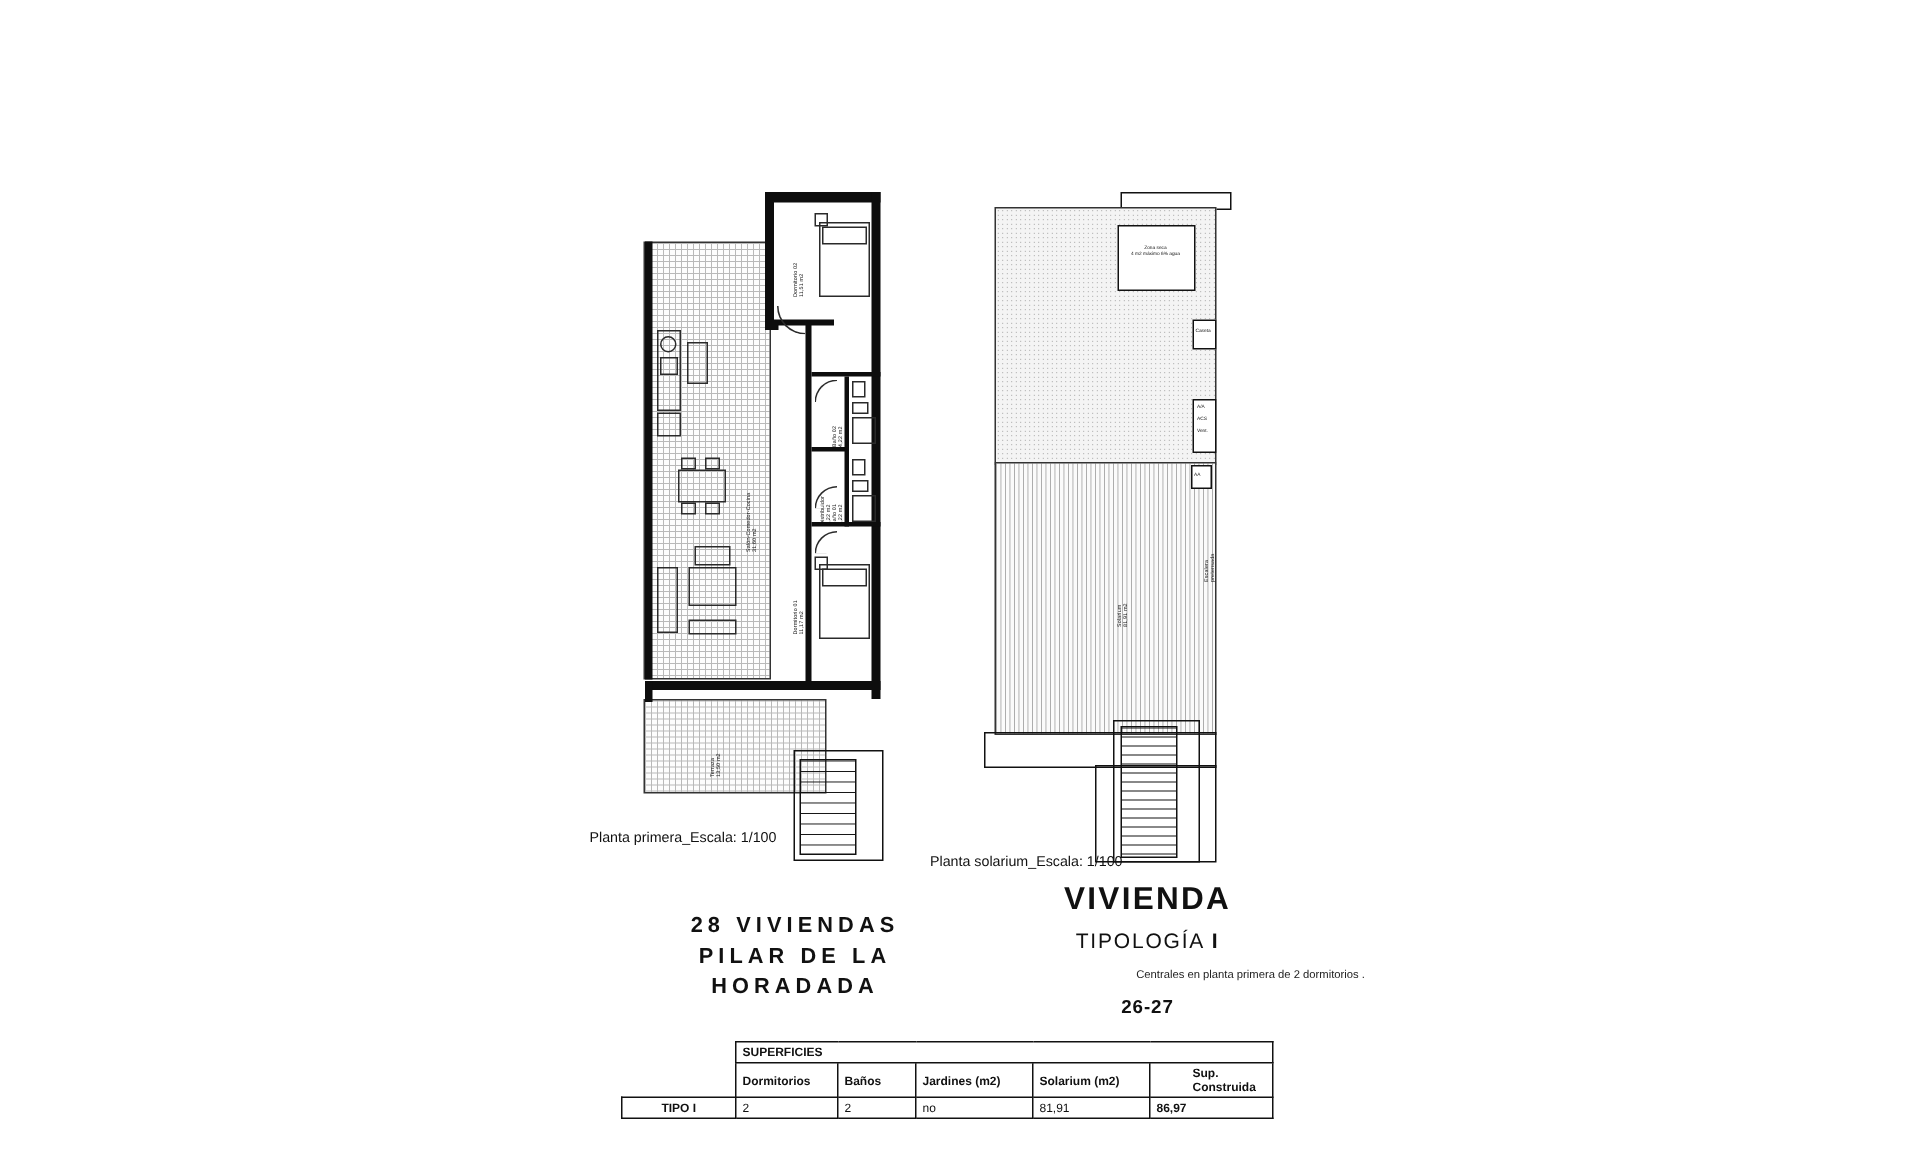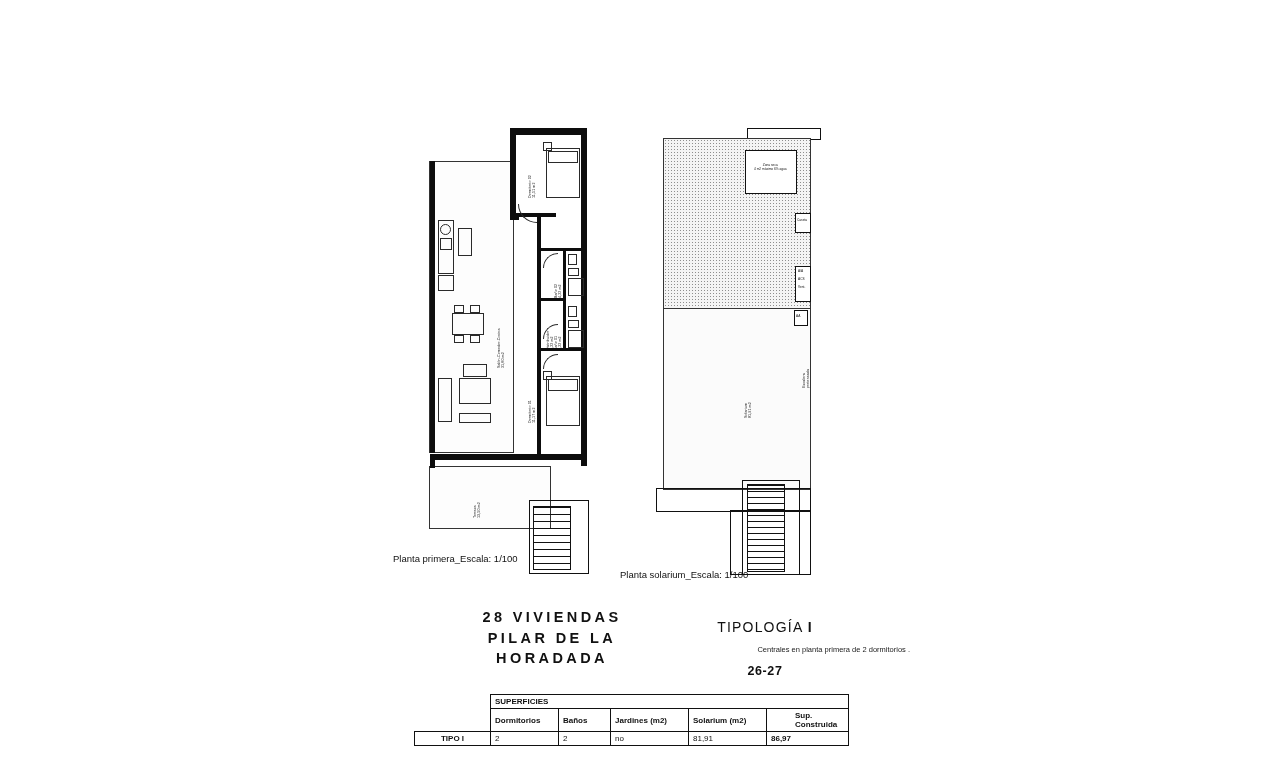--- a/index.html
+++ b/index.html
@@ -61,21 +61,21 @@
     position:absolute;
     font-size:3.2px;
     line-height:1.2;
     color:#111;
     white-space:nowrap;
   }
 
   
   .title-left{
     position:absolute;
-    left:477px;top:607px;
+    left:455px;top:607px;
     width:150px;
     text-align:center;
     font-size:14.5px;
     font-weight:bold;
     letter-spacing:3.4px;
     line-height:1.42;
     color:#111;
   }
   .title-main{
     position:absolute;
@@ -246,20 +246,21 @@
     <div class="thin" style="position:absolute;left:90px;top:352px;width:56px;height:93px;"></div>
   </div>
   <div class="caption" style="left:620px;top:553px;margin-top:16px;">Planta solarium_Escala: 1/100</div>
 
   <div class="title-left">
     <div>28 VIVIENDAS</div>
     <div>PILAR DE LA</div>
     <div>HORADADA</div>
   </div>
 
+  <div class="title-main">VIVIENDA</div>
   <div class="title-sub">
     <span>TIPOLOGÍA </span><b>I</b>
   </div>
   <div class="title-desc">Centrales en planta primera de 2 dormitorios .</div>
   <div class="title-code">26-27</div>
 
   <table class="surf-table">
     <tbody>
         <tr>
       <td class="corner" style="width:76px;"></td>

